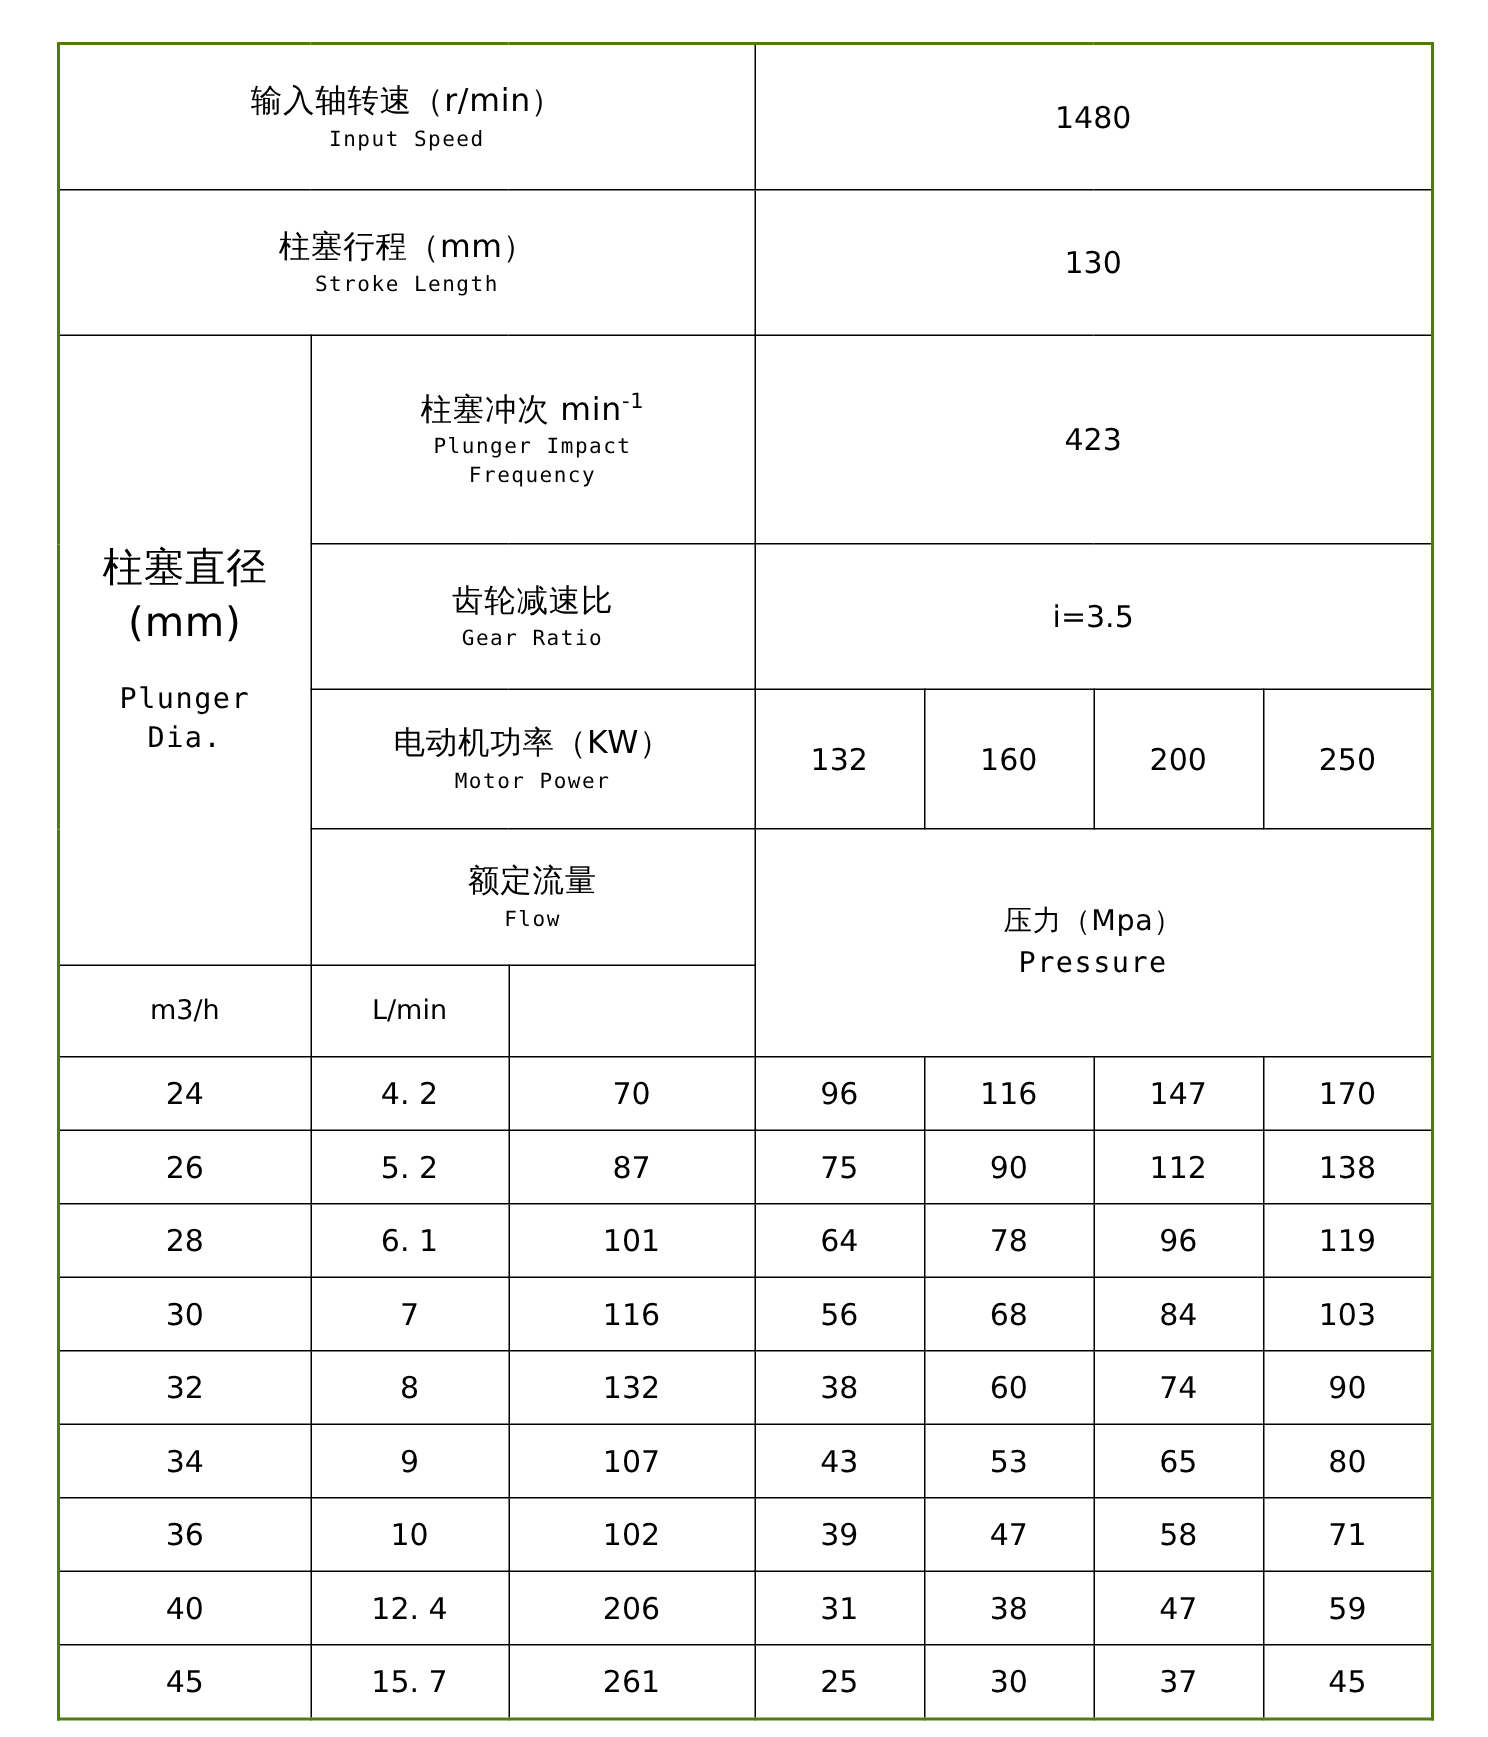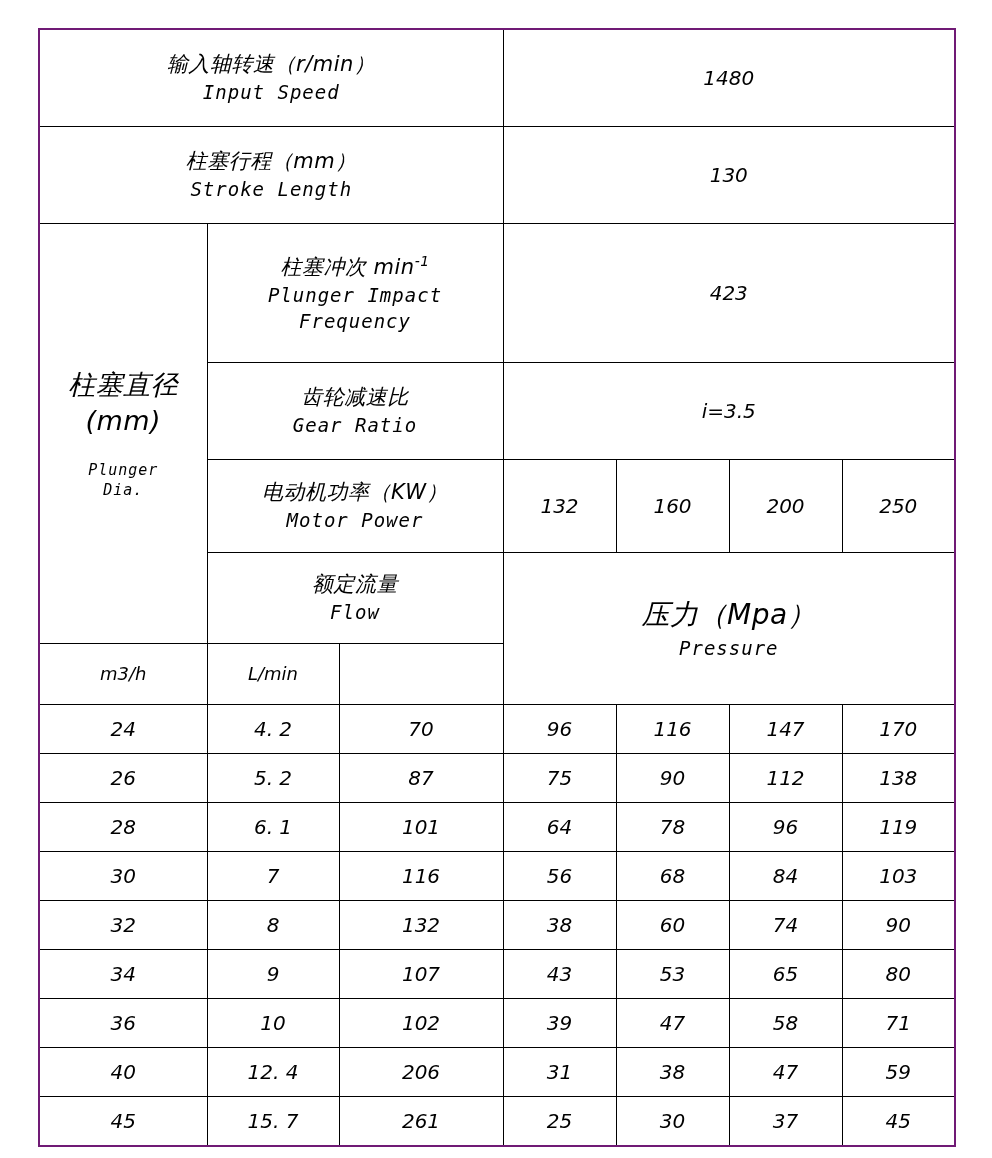--- a/index.html
+++ b/index.html
@@ -27,48 +27,47 @@
     table-layout: fixed;
   }
   table.spec td {
     border: 1px solid #000000;
     text-align: center;
     vertical-align: middle;
     padding: 2px 3px;
     line-height: 1.35;
   }
   table.spec {
-    border: 2px solid #701a75;
-    font-style: italic;
+    border: 2px solid #4d7c0f;
   }
   .cn {
     font-family: "DejaVu Sans", sans-serif;
     font-size: 21px;
     letter-spacing: 0.5px;
   }
   .en {
     font-family: "DejaVu Sans Mono", monospace;
-    font-size: 19px;
+    font-size: 14px;
     letter-spacing: 1px;
   }
   .num {
     font-family: "DejaVu Sans", sans-serif;
     font-size: 20px;
   }
   .stack > div { display:block; }
   .stack .cn { margin-bottom: 2px; }
-  .pressure-cell .cn { font-size: 28px; }
+  .pressure-cell .cn { font-size: 19px; }
   .pressure-cell .en { font-size: 19px; }
   .unit-sm {
     font-family: "DejaVu Sans", sans-serif;
     font-size: 18px;
   }
   .sup { font-size: 14px; vertical-align: super; }
   .plunger-head .cn { font-size: 27px; }
-  .plunger-head .en { font-size: 15px; }
+  .plunger-head .en { font-size: 19px; }
   .plunger-head .gap { height: 20px; }
   .data-row td { height: 44px; }
   .w-col1 { width: 168px; }
   .w-col2 { width: 132px; }
   .w-col3 { width: 164px; }
   .w-col4 { width: 113px; }
   .w-col5 { width: 113px; }
   .w-col6 { width: 113px; }
   .w-col7 { width: 113px; }
 </style>

